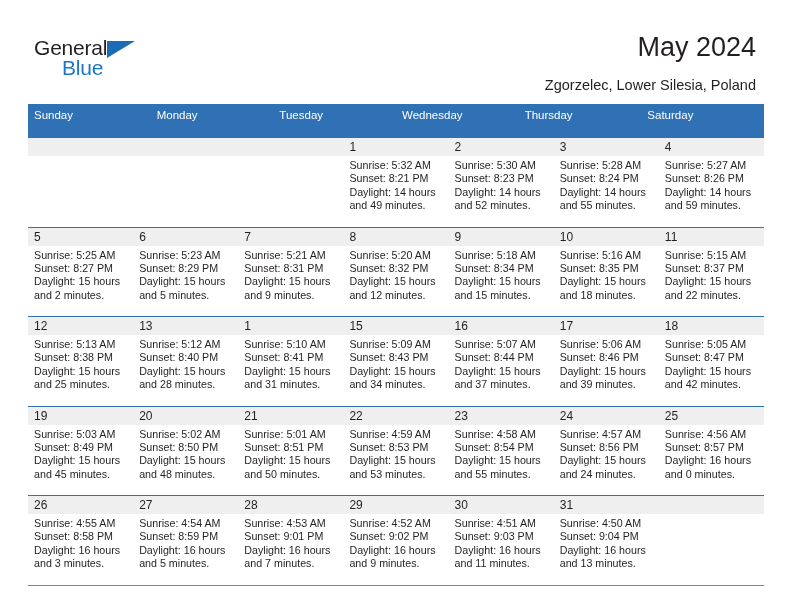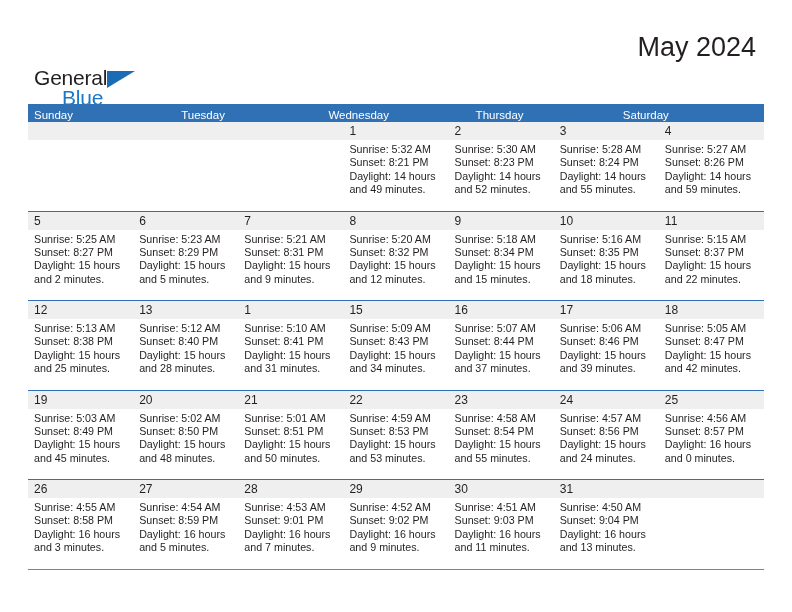--- a/index.html
+++ b/index.html
@@ -28,21 +28,20 @@
     top: 0;
     width: 792px;
     height: 100px;
   }
   .logo {
     position: absolute;
     left: 34px;
     top: 36px;
     width: 140px;
     height: 48px;
-    margin-top: 30px;
   }
   .logo-general {
     position: absolute;
     left: 0;
     top: 0;
     font-size: 21px;
     letter-spacing: -0.2px;
     color: #231f20;
     font-family: "Liberation Sans", sans-serif;
   }
@@ -86,21 +85,21 @@
   
   .calendar {
     position: absolute;
     left: 28px;
     top: 104px;
     width: 736px;
   }
   .cal-head {
     display: flex;
     background: #3071b5;
-    height: 18px;
+    height: 34px;
   }
   .cal-head .hcell {
     flex: 1 1 0;
     color: #ffffff;
     font-size: 11.5px;
     line-height: 22px;
     padding-left: 6px;
     box-sizing: border-box;
     white-space: nowrap;
   }
@@ -143,25 +142,27 @@
 
 <div class="page">
 
   <div class="top">
     <div class="logo">
       <span class="logo-general">General</span>
       <span class="logo-tri"></span>
       <span class="logo-blue">Blue</span>
     </div>
     <div class="title">May 2024</div>
+    <div class="subtitle">Zgorzelec, Lower Silesia, Poland</div>
   </div>
 
   <div class="calendar">
     <div class="cal-head" id="weekday-row">
         <div class="hcell">Sunday</div>
+        <div class="hcell">Monday</div>
         <div class="hcell">Tuesday</div>
         <div class="hcell">Wednesday</div>
         <div class="hcell">Thursday</div>
         <div class="hcell">Saturday</div>
       </div>
     <div id="weeks-container">
         <div class="week">
           <div class="cell empty">
             <div class="daynum-band">
               <div class="daynum"></div>

